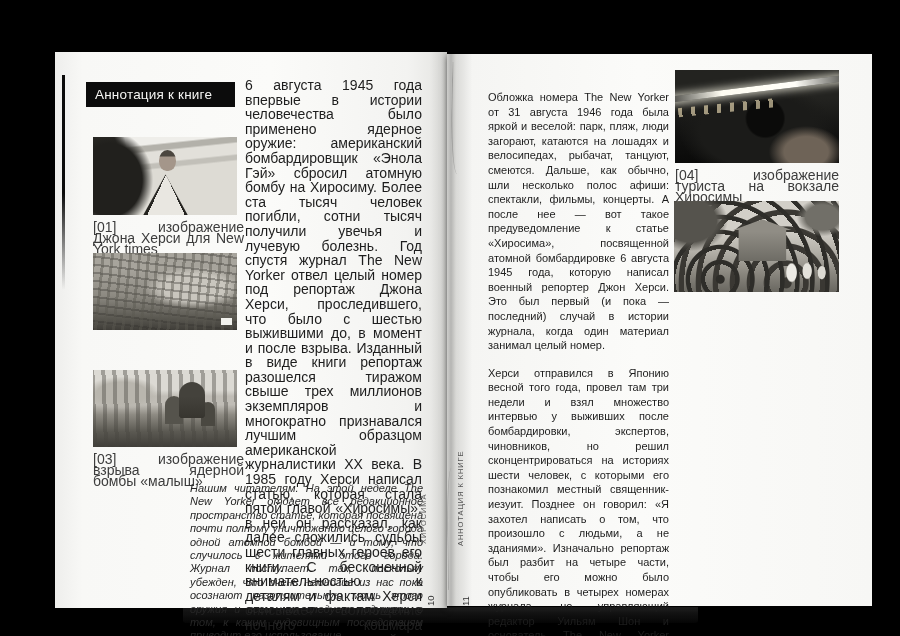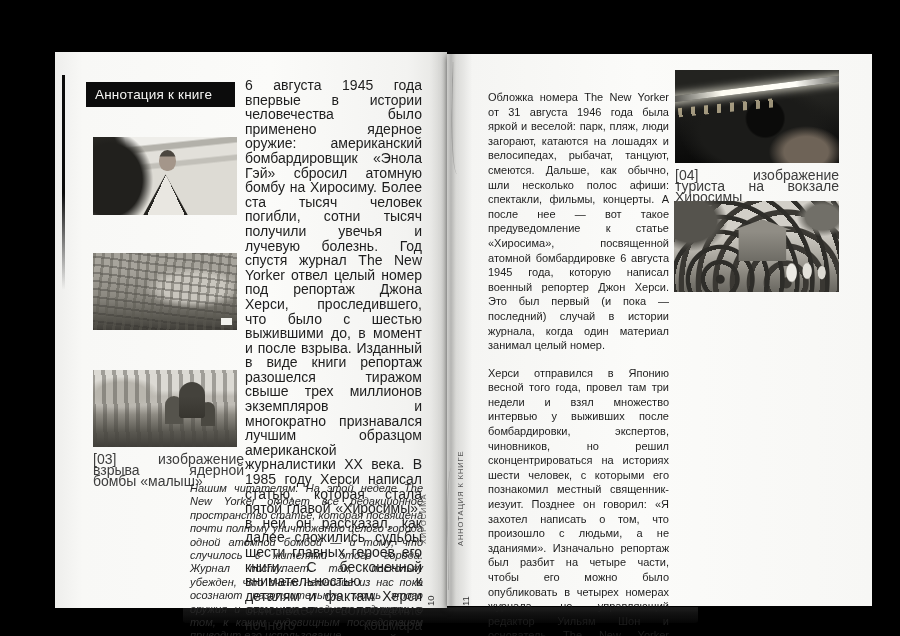--- a/index.html
+++ b/index.html
@@ -154,20 +154,21 @@
   <div class="page page-left">
     <div class="edge-line"></div>
 
     <div class="ann-header">
       <span>Аннотация к книге</span>
     </div>
 
     <div class="fig" style="left:38px;top:85px;width:144px;height:78px;">
       <div class="photo p01"></div>
     </div>
+    <div class="caption" style="left:38px;top:170px;width:151px;">[01] изображение Джона Херси для New York times</div>
 
     <div class="fig" style="left:38px;top:201px;width:144px;height:77px;">
       <div class="photo p02"></div>
     </div>
 
     <div class="fig" style="left:38px;top:318px;width:144px;height:77px;">
       <div class="photo p03"></div>
     </div>
     <div class="caption" style="left:38px;top:402px;width:151px;">[03] изображение взрыва ядерной бомбы «малыш»</div>
 

